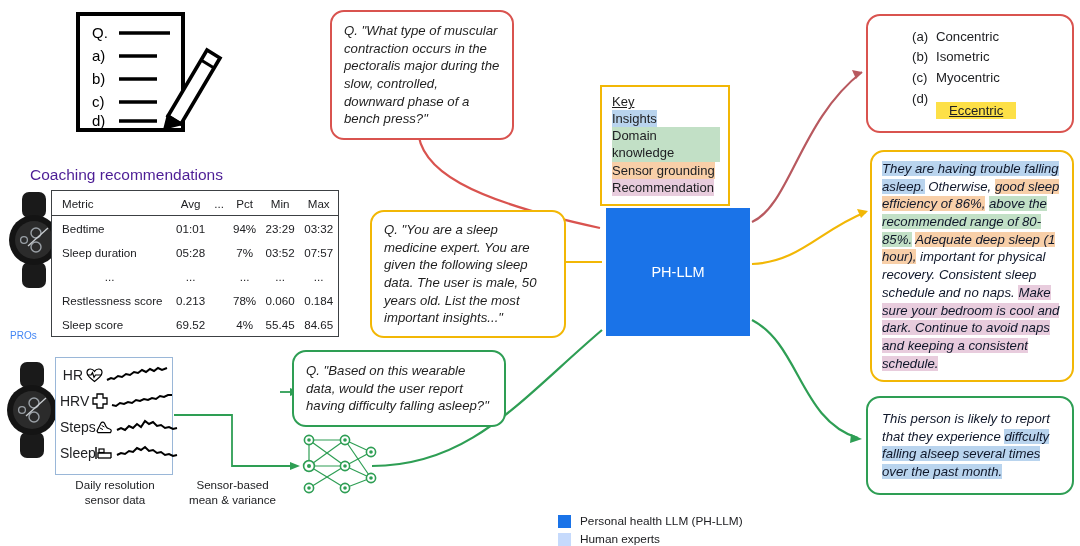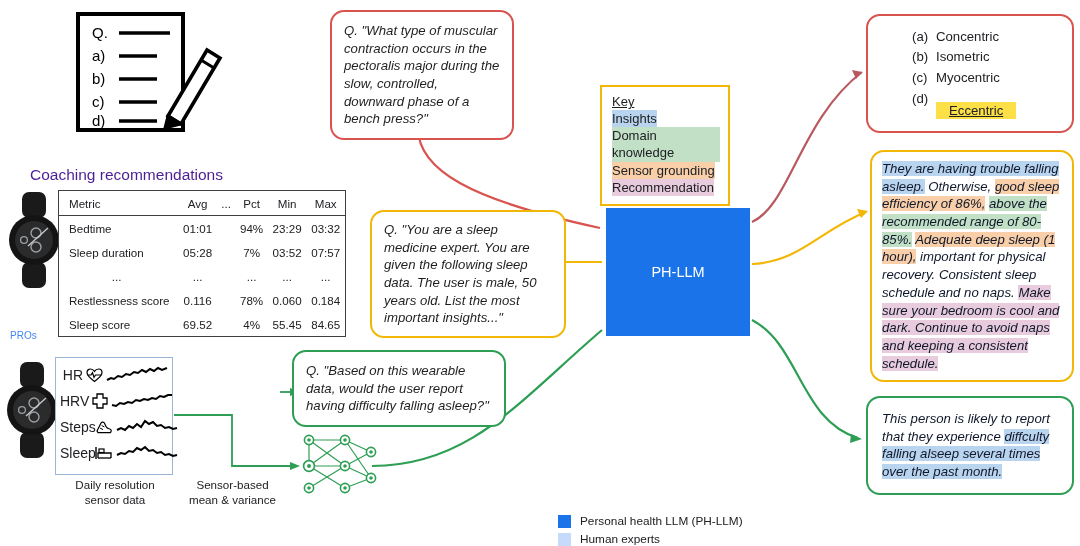--- a/index.html
+++ b/index.html
@@ -124,21 +124,21 @@
   }
   #pros-title {
     position: absolute;
     left: 10px;
     top: 330px;
     font-size: 10px;
     color: #4285f4;
   }
   #coaching-table {
     position: absolute;
-    left: 58px;
+    left: 51px;
     top: 190px;
     width: 288px;
     border-collapse: collapse;
     font-size: 11.6px;
     background: #fff;
     border: 1.3px solid #3c4043;
   }
   #coaching-table th, #coaching-table td {
     padding: 5.5px 4px;
     text-align: center;
@@ -383,21 +383,21 @@
       <tr class="dots-row">
         <td>...</td>
         <td>...</td>
         <td></td>
         <td>...</td>
         <td>...</td>
         <td>...</td>
       </tr>
       <tr>
         <td>Restlessness score</td>
-        <td>0.116</td>
+        <td>0.213</td>
         <td></td>
         <td>78%</td>
         <td>0.060</td>
         <td>0.184</td>
       </tr>
       <tr>
         <td>Sleep score</td>
         <td>69.52</td>
         <td></td>
         <td>4%</td>

